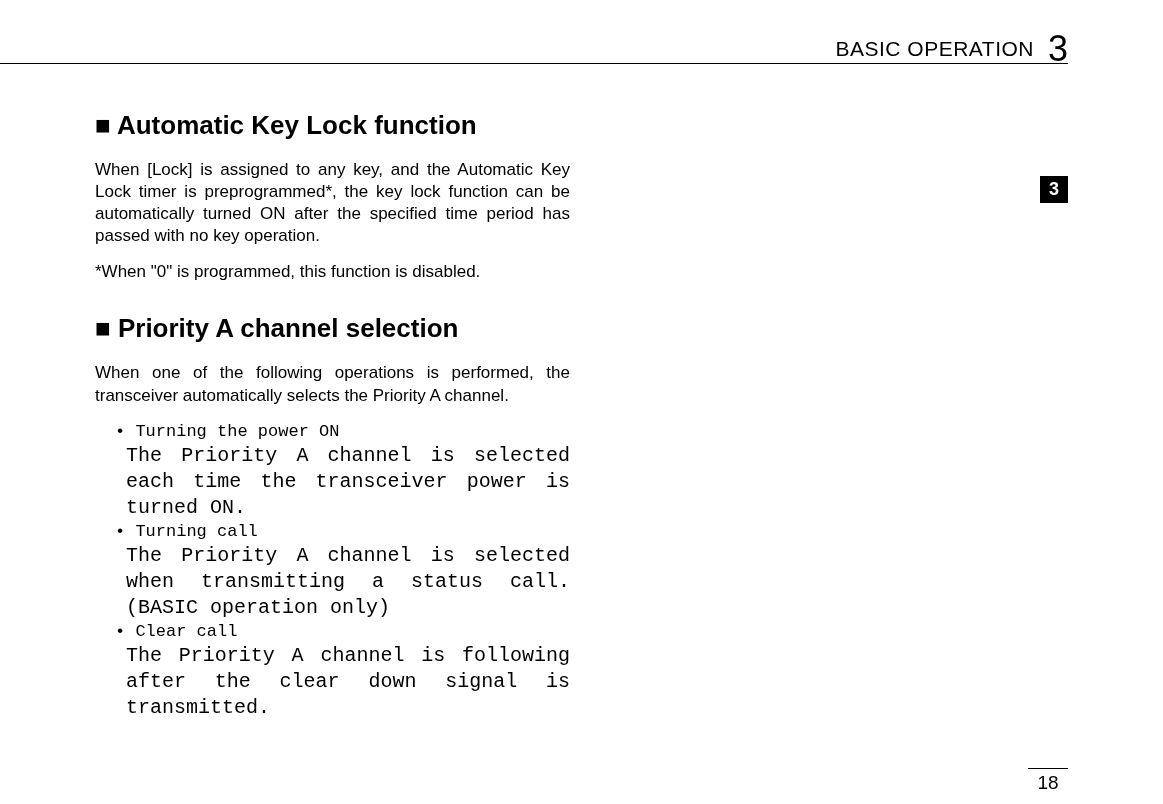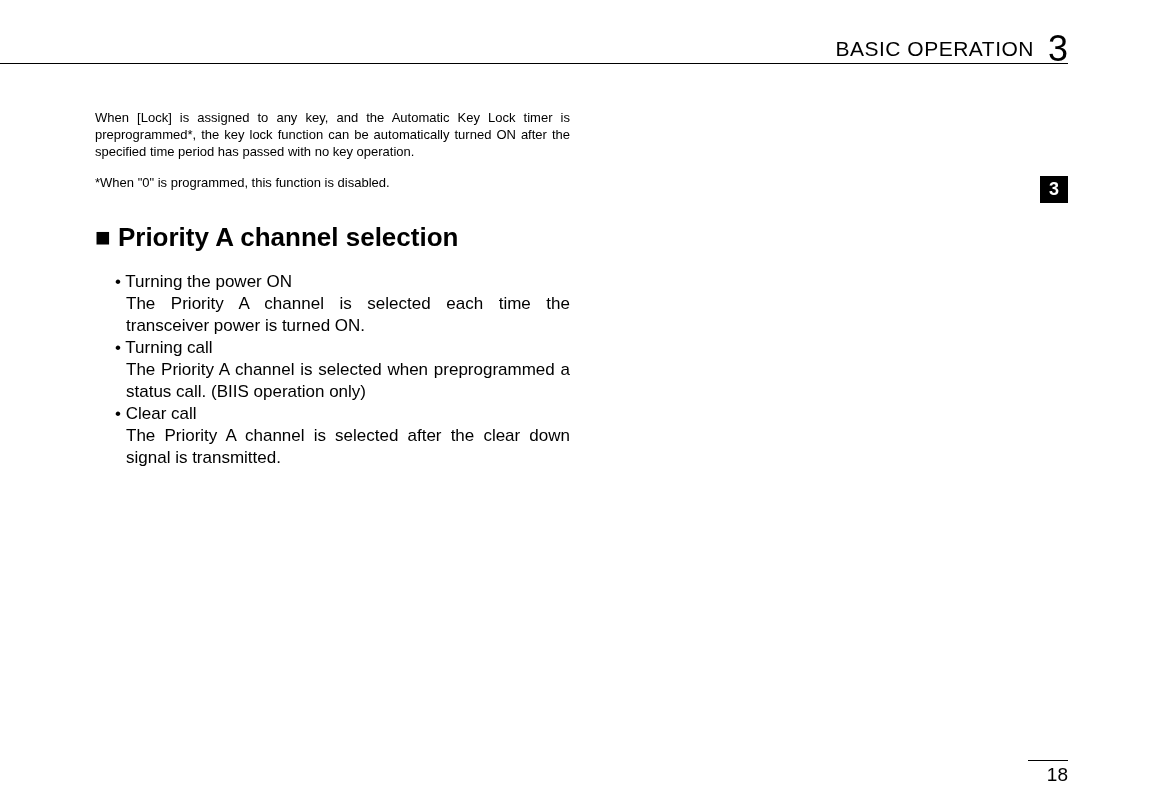--- a/index.html
+++ b/index.html
@@ -45,64 +45,65 @@
       top: 110px;
       left: 95px;
       width: 475px;
     }
     .section-heading {
       font-size: 26px;
       font-weight: bold;
       margin-bottom: 18px;
     }
     .para {
-      font-size: 13px;
+      font-size: 17px;
       line-height: 1.3;
       text-align: justify;
       margin-bottom: 14px;
     }
     .section2 {
       margin-top: 30px;
     }
     .bullet-block {
       margin-left: 20px;
       margin-top: 4px;
     }
     .bullet-item {
       margin-bottom: 0;
+      font-family: Liberation Mono, monospace;
     }
     .bullet-head {
       font-size: 17px;
       line-height: 1.3;
     }
     .bullet-desc {
-      font-size: 17px;
+      font-size: 20px;
       line-height: 1.3;
       text-align: justify;
       margin-left: 11px;
     }
     .side-tab {
       position: absolute;
       top: 176px;
       right: 95px;
       width: 28px;
       height: 27px;
       background: #000;
       color: #fff;
       font-size: 18px;
       font-weight: bold;
       display: flex;
       align-items: center;
       justify-content: center;
     }
     .page-footer {
       position: absolute;
-      bottom: 18px;
+      bottom: 10px;
       right: 95px;
-      text-align: right;
+      text-align: center;
     }
     .footer-line {
       width: 40px;
       height: 1.5px;
       background: #000;
       margin-left: auto;
       margin-bottom: 3px;
     }
     .page-num {
       font-size: 19px;
@@ -114,38 +115,40 @@
 <div class="header">
   <div class="header-title">BASIC OPERATION</div>
   <div class="header-number">3</div>
 </div>
 <div class="header-line"></div>
 
 <div class="side-tab">3</div>
 
 <div class="content">
 
+  <div class="section-heading">■ Automatic Key Lock function</div>
   <div class="para">When [Lock] is assigned to any key, and the Automatic Key Lock timer is preprogrammed*, the key lock function can be automatically turned ON after the specified time period has passed with no key operation.</div>
   <div class="para">*When "0" is programmed, this function is disabled.</div>
 
   <div class="section2">
     <div class="section-heading">■ Priority A channel selection</div>
+    <div class="para">When one of the following operations is performed, the transceiver automatically selects the Priority A channel.</div>
 
     <div class="bullet-block">
       <div class="bullet-item">
         <div class="bullet-head">• Turning the power ON</div>
         <div class="bullet-desc">The Priority A channel is selected each time the transceiver power is turned ON.</div>
       </div>
       <div class="bullet-item">
         <div class="bullet-head">• Turning call</div>
-        <div class="bullet-desc">The Priority A channel is selected when preprogrammed a status call. (BIIS operation only)</div>
+        <div class="bullet-desc">The Priority A channel is selected when transmitting a status call. (BASIC operation only)</div>
       </div>
       <div class="bullet-item">
         <div class="bullet-head">• Clear call</div>
-        <div class="bullet-desc">The Priority A channel is selected after the clear down signal is transmitted.</div>
+        <div class="bullet-desc">The Priority A channel is following after the clear down signal is transmitted.</div>
       </div>
     </div>
   </div>
 
 </div>
 
 <div class="page-footer">
   <div class="footer-line"></div>
   <div class="page-num">18</div>
 </div>

